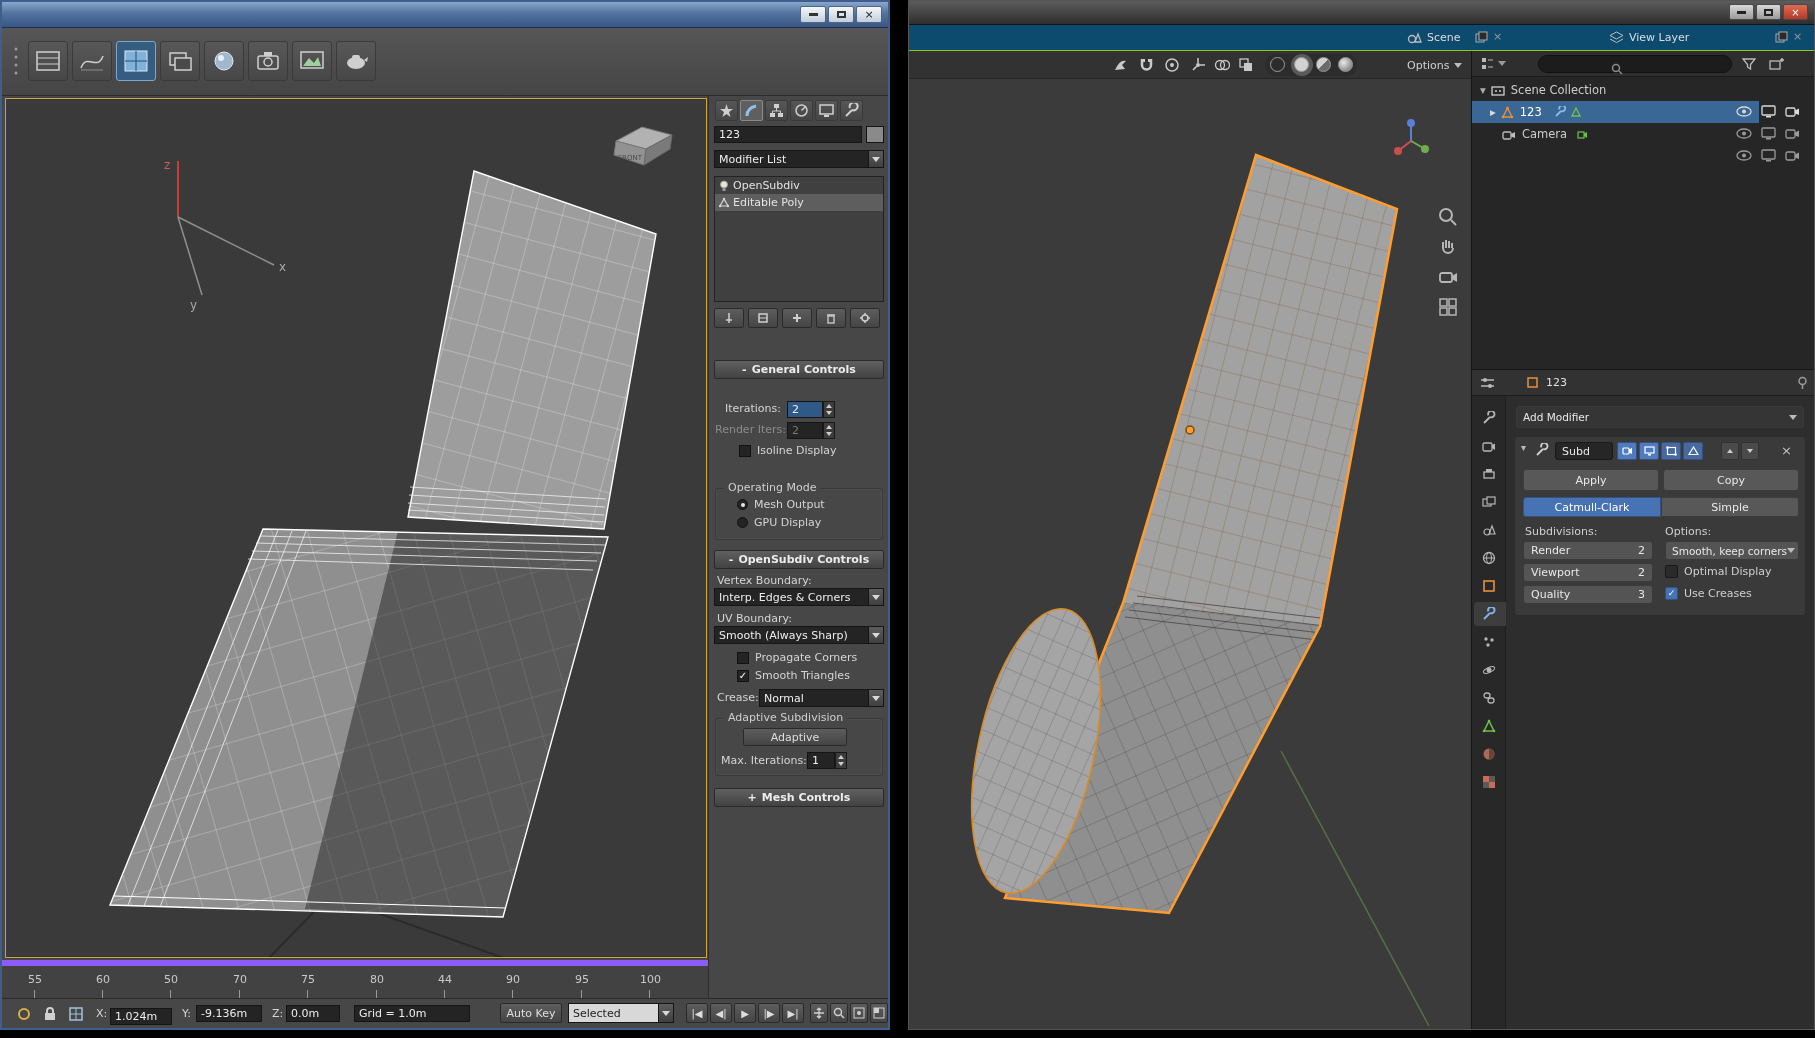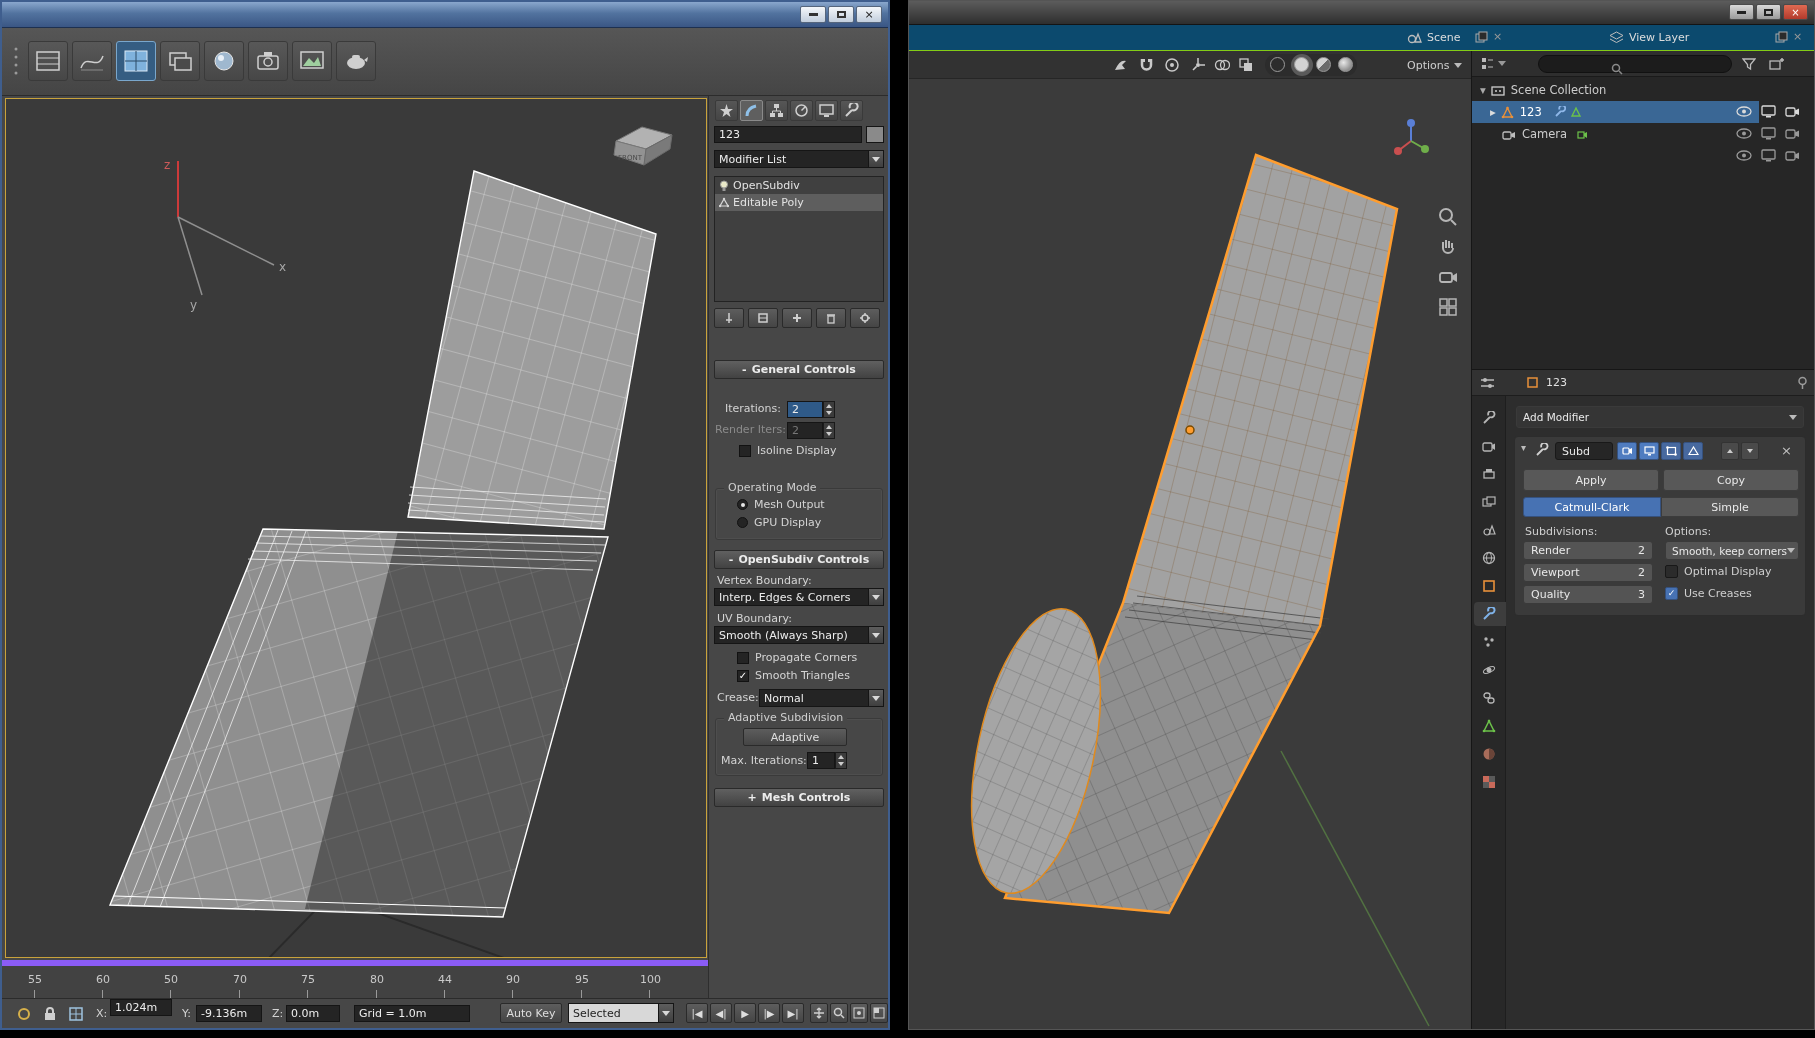--- a/index.html
+++ b/index.html
@@ -434,21 +434,21 @@
         </svg>
       </div>
     <div class="abs" style="left:66px;top:7px">
         <svg width="16" height="16">
           <rect x="2" y="2" width="12" height="12" fill="none" stroke="#9fc3e0" stroke-width="1.5"></rect>
           <path d="M2 8 H14 M8 2 V14" stroke="#9fc3e0"></path>
         </svg>
       </div>
 
     <span class="mx-label" style="left:94px;top:8px">X:</span>
-    <div class="mx-field" style="left:108px;top:0;width:62px">
+    <div class="mx-field" style="left:108px;top:9px;width:62px">
         <span>1.024m</span>
       </div>
     <span class="mx-label" style="left:180px;top:8px">Y:</span>
     <div class="mx-field" style="left:194px;top:6px;width:66px">
         <span>-9.136m</span>
       </div>
     <span class="mx-label" style="left:270px;top:8px">Z:</span>
     <div class="mx-field" style="left:284px;top:6px;width:54px">
         <span>0.0m</span>
       </div>

